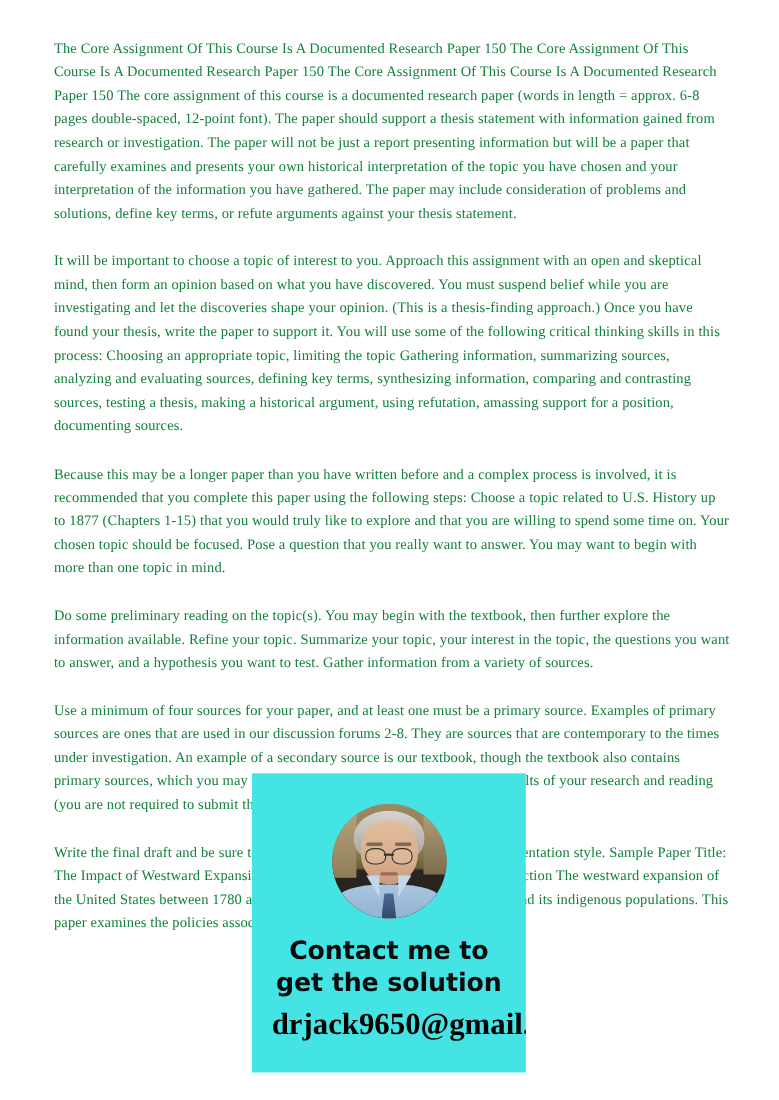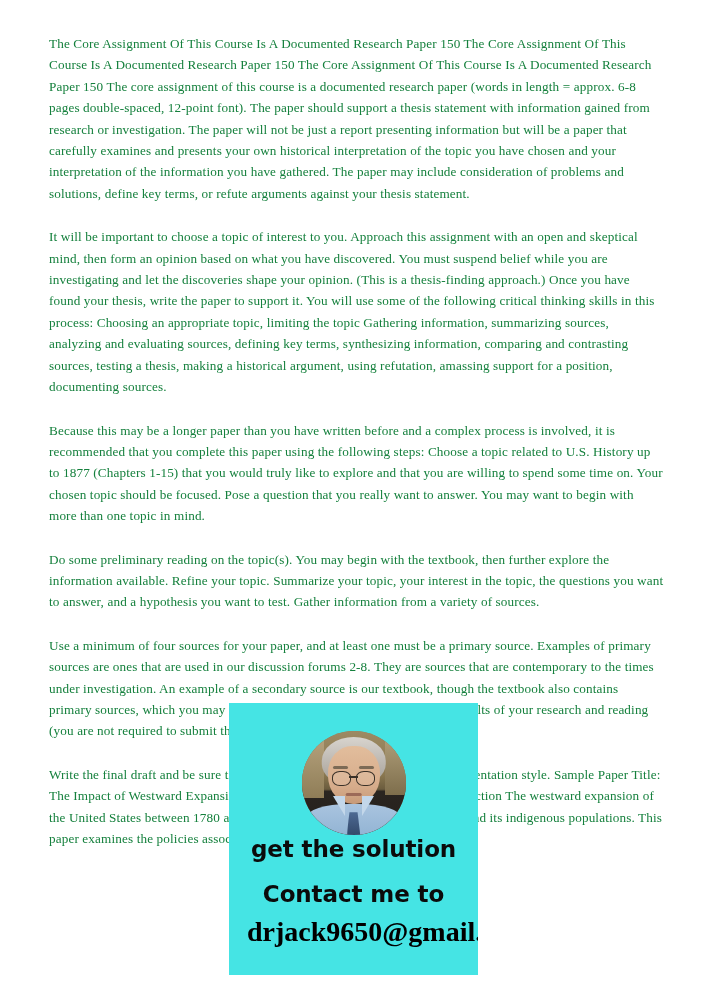--- a/index.html
+++ b/index.html
@@ -186,19 +186,19 @@
       <div class="av-glass l"></div>
       <div class="av-glass r"></div>
       <div class="av-bridge"></div>
       <div class="av-mouth"></div>
       <div class="av-shirt"></div>
       <div class="av-collar-l"></div>
       <div class="av-collar-r"></div>
       <div class="av-tie"></div>
     </div>
 
+    <div id="promo-line1">Contact me to</div>
     <div id="promo-line2">get the solution</div>
-    <div id="promo-line1">Contact me to</div>
     <div id="promo-email">drjack9650@gmail.com</div>
 
   </div>
 
 </div>
 
 </body></html>

